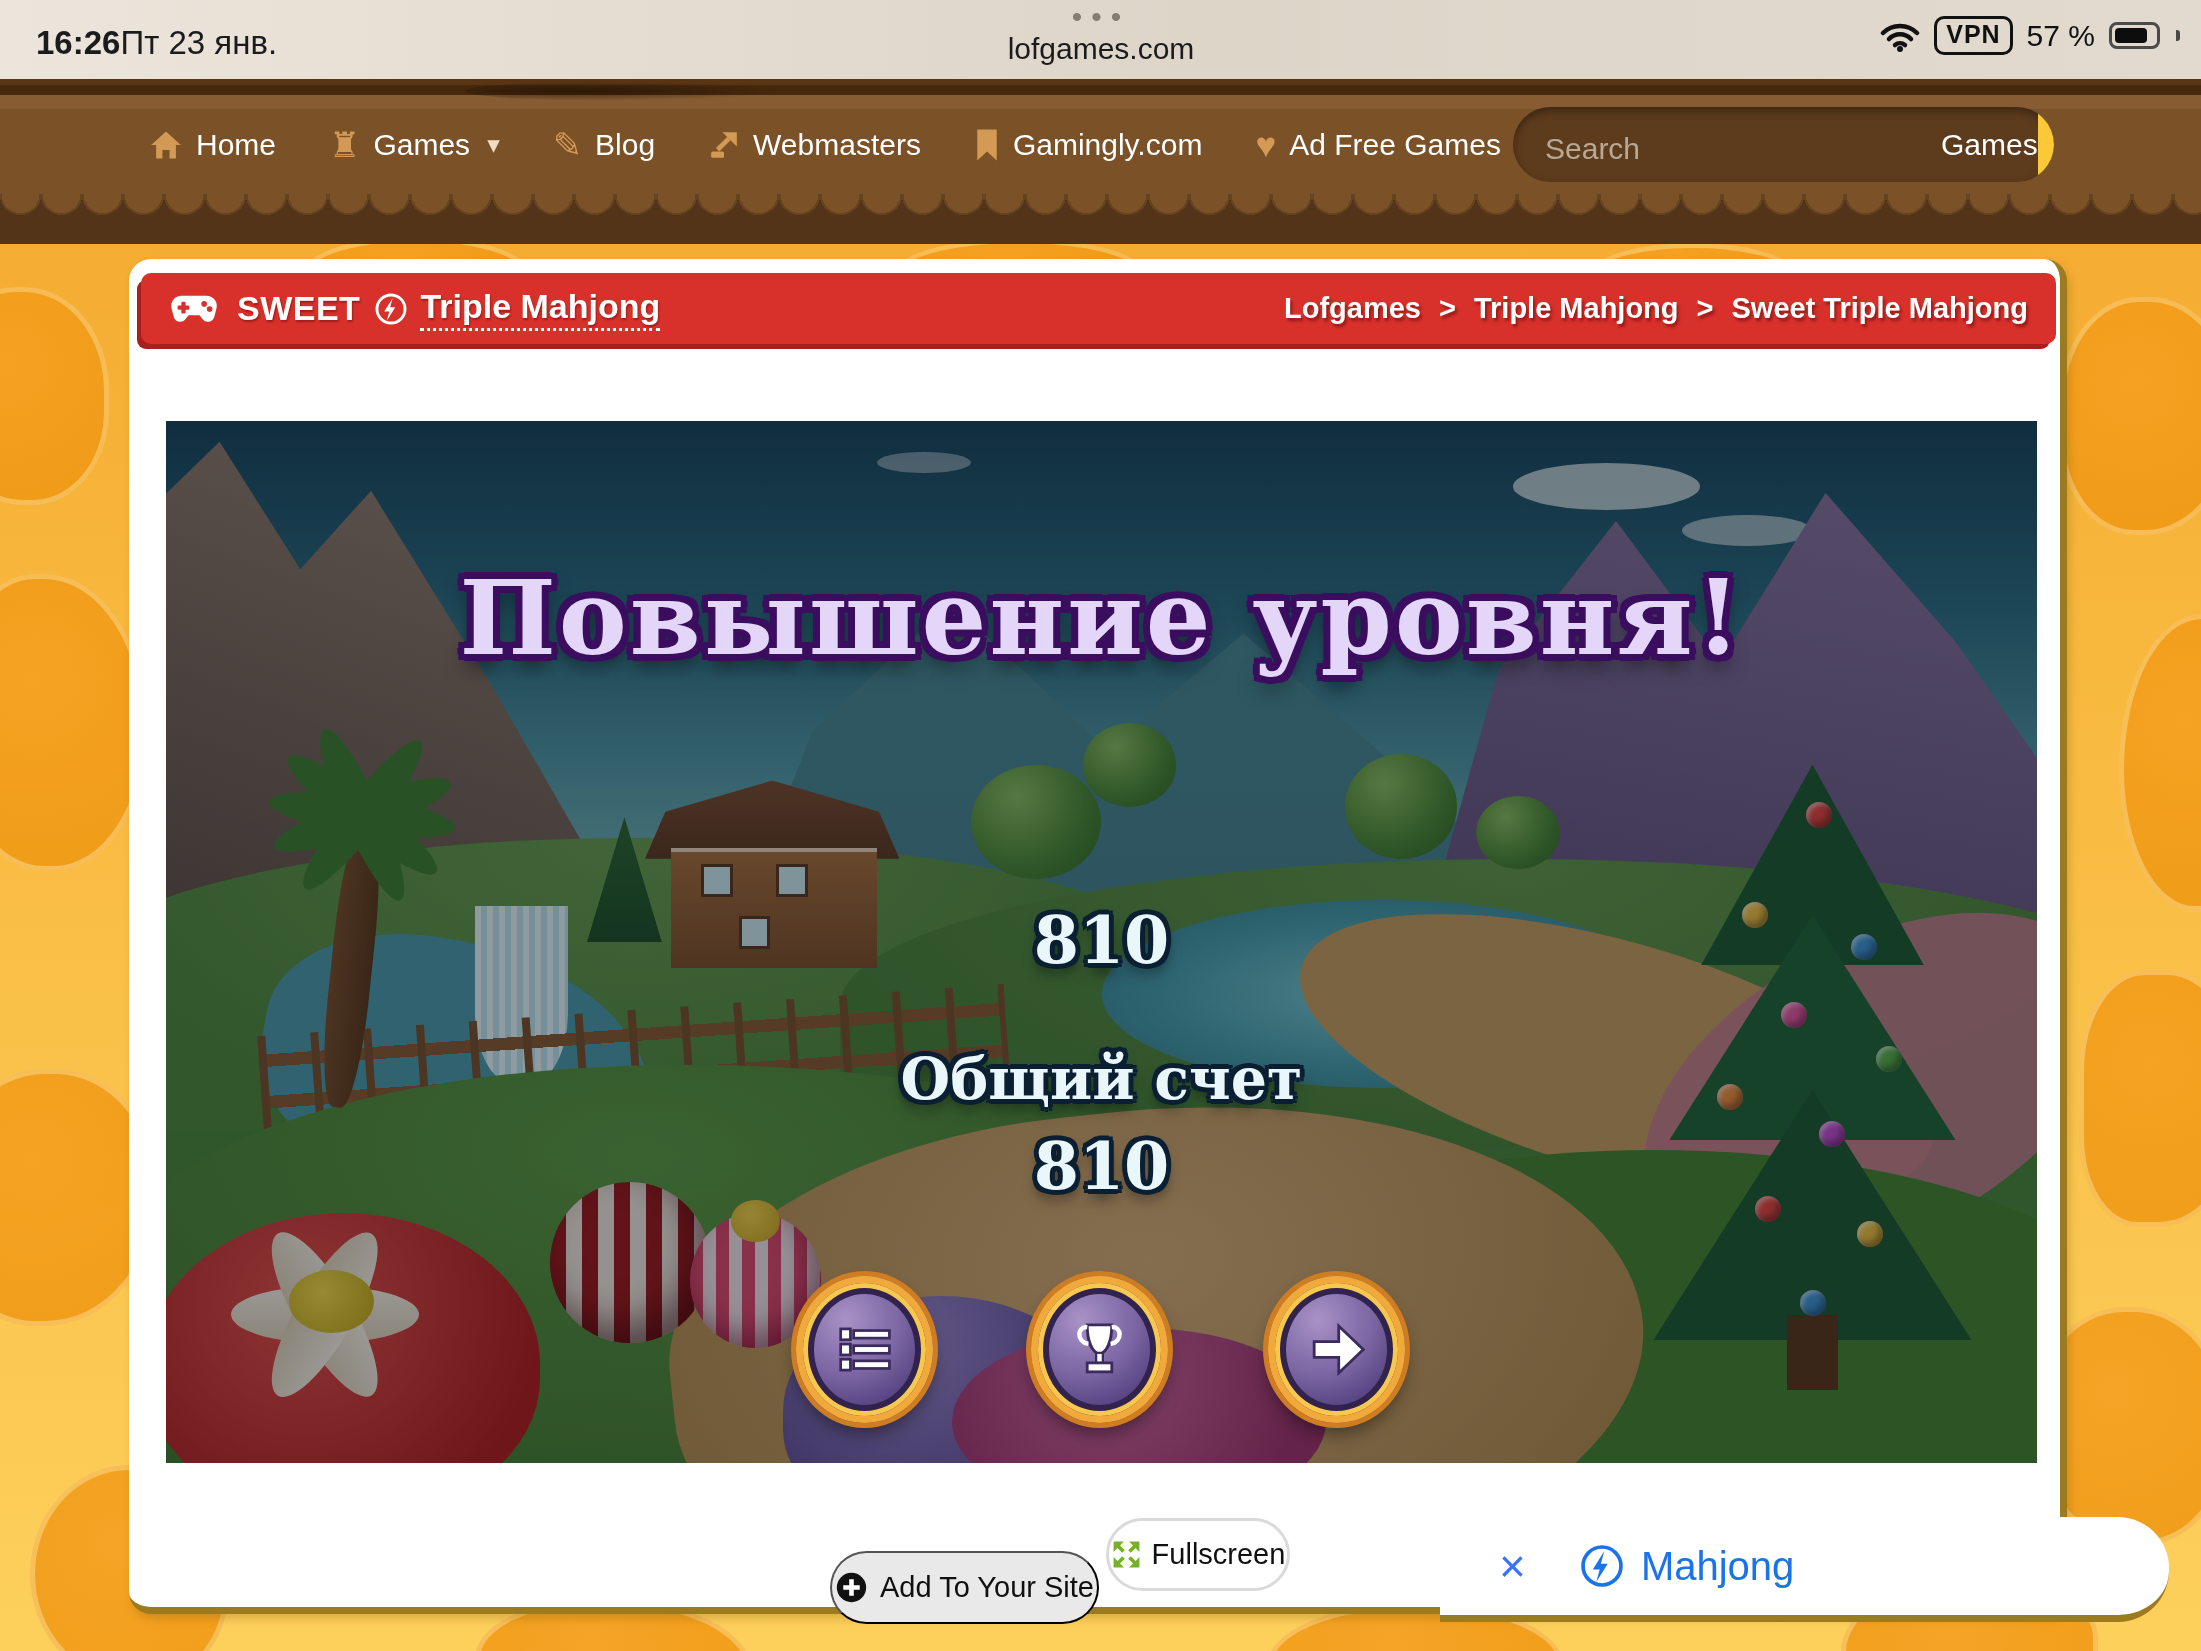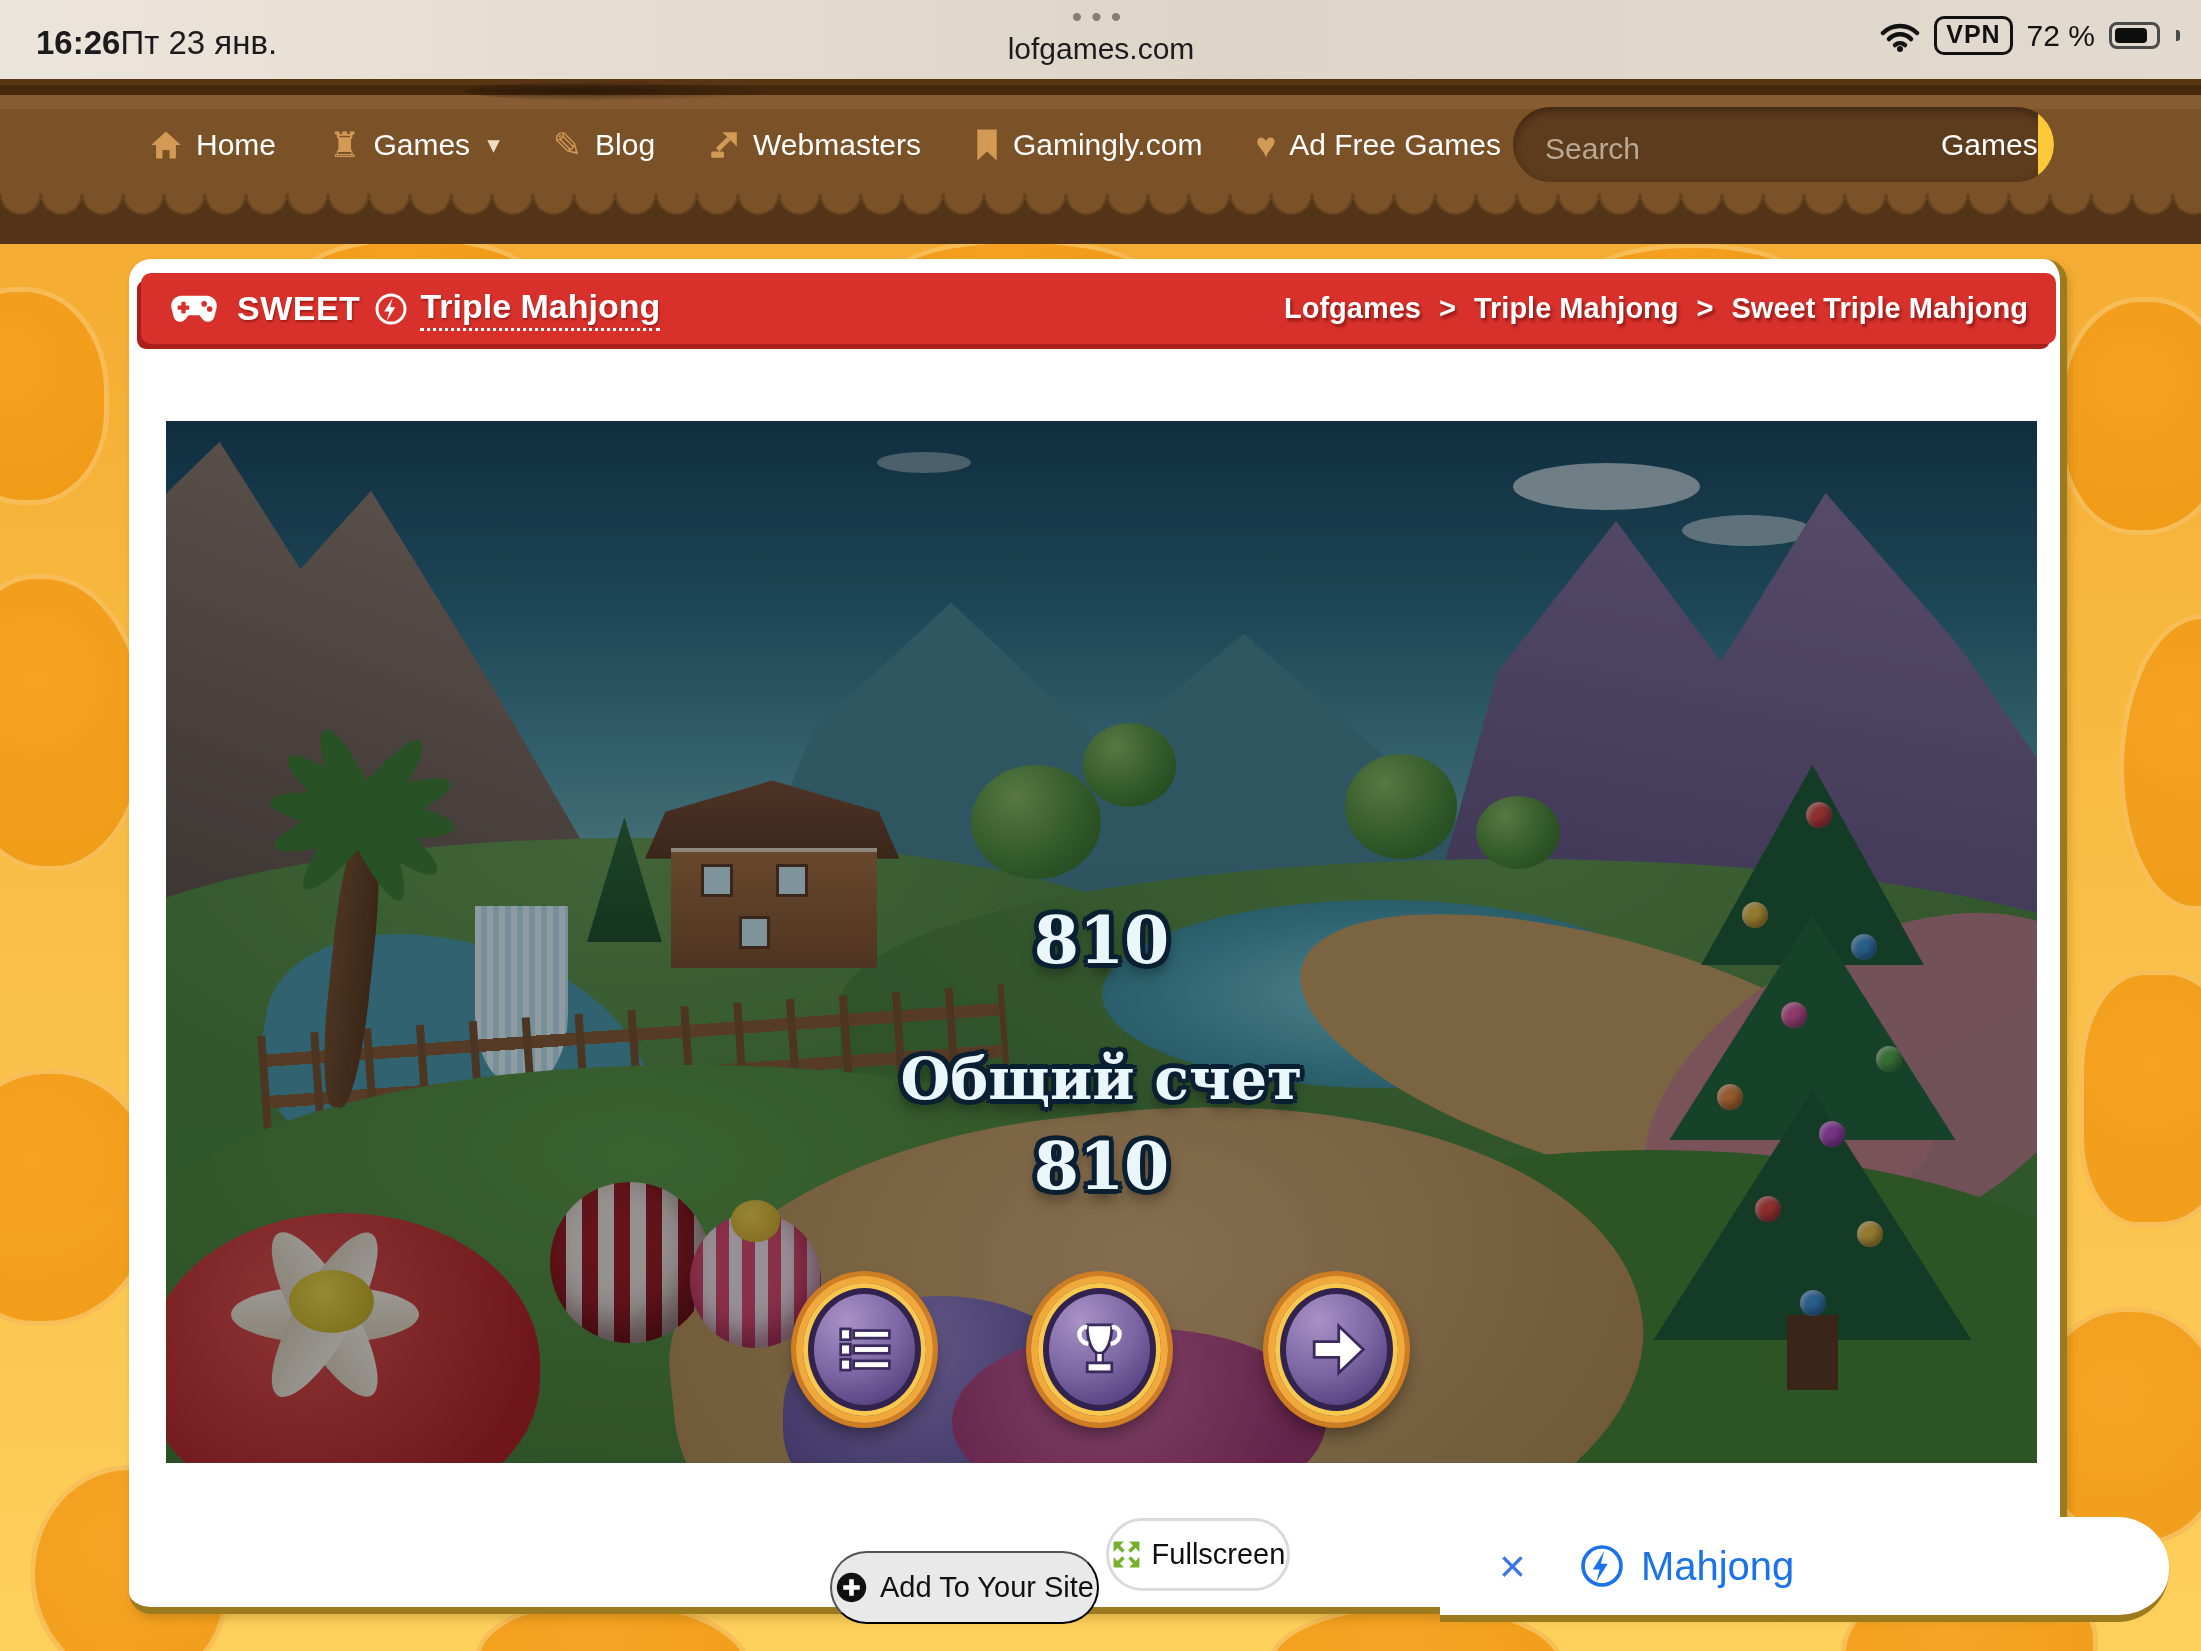--- a/index.html
+++ b/index.html
@@ -166,21 +166,21 @@
     <div class="st-url">lofgames.com</div>
   </div>
   <div class="st-right">
     <svg width="40" height="32" viewBox="0 0 40 32">
       <path d="M3 13 a24 24 0 0 1 34 0" stroke="#111" stroke-width="4.5" fill="none" stroke-linecap="round"></path>
       <path d="M9 19 a15 15 0 0 1 22 0" stroke="#111" stroke-width="4.5" fill="none" stroke-linecap="round"></path>
       <path d="M15 25 a8 8 0 0 1 10 0" stroke="#111" stroke-width="4.5" fill="none" stroke-linecap="round"></path>
       <circle cx="20" cy="29" r="3" fill="#111"></circle>
     </svg>
     <span class="vpn-badge">VPN</span>
-    <span>72 %</span>
+    <span>57 %</span>
     <span class="bat">
         <span class="bat-fill"></span>
       </span>
     <span class="bat-tip"></span>
   </div>
 </header>
 
 <div class="top-strip"></div>
 <div class="logo-peek"></div>
 
@@ -310,20 +310,21 @@
     <div class="petal p2"></div>
     <div class="petal p3"></div>
     <div class="mush-center"></div>
     <div class="candy1"></div>
     <div class="candy2"></div>
     <div class="candy2-knob"></div>
     <div class="candy-purple"></div>
     <div class="candy-swirl"></div>
     <div class="overlay"></div>
 
+    <div class="gtitle">Повышение уровня!</div>
     <div class="score-line sv1">810</div>
     <div class="score-line sl2">Общий счет</div>
     <div class="score-line sv2">810</div>
 
     <div class="gbtn gb1">
       <svg width="65" height="65" viewBox="0 0 60 60">
         <g fill="#fff" stroke="#3b2a5e" stroke-width="2.5">
           <rect x="8" y="11" width="9" height="10"></rect>
             <rect x="20" y="12.5" width="33" height="7"></rect>
           <rect x="8" y="25" width="9" height="10"></rect>

